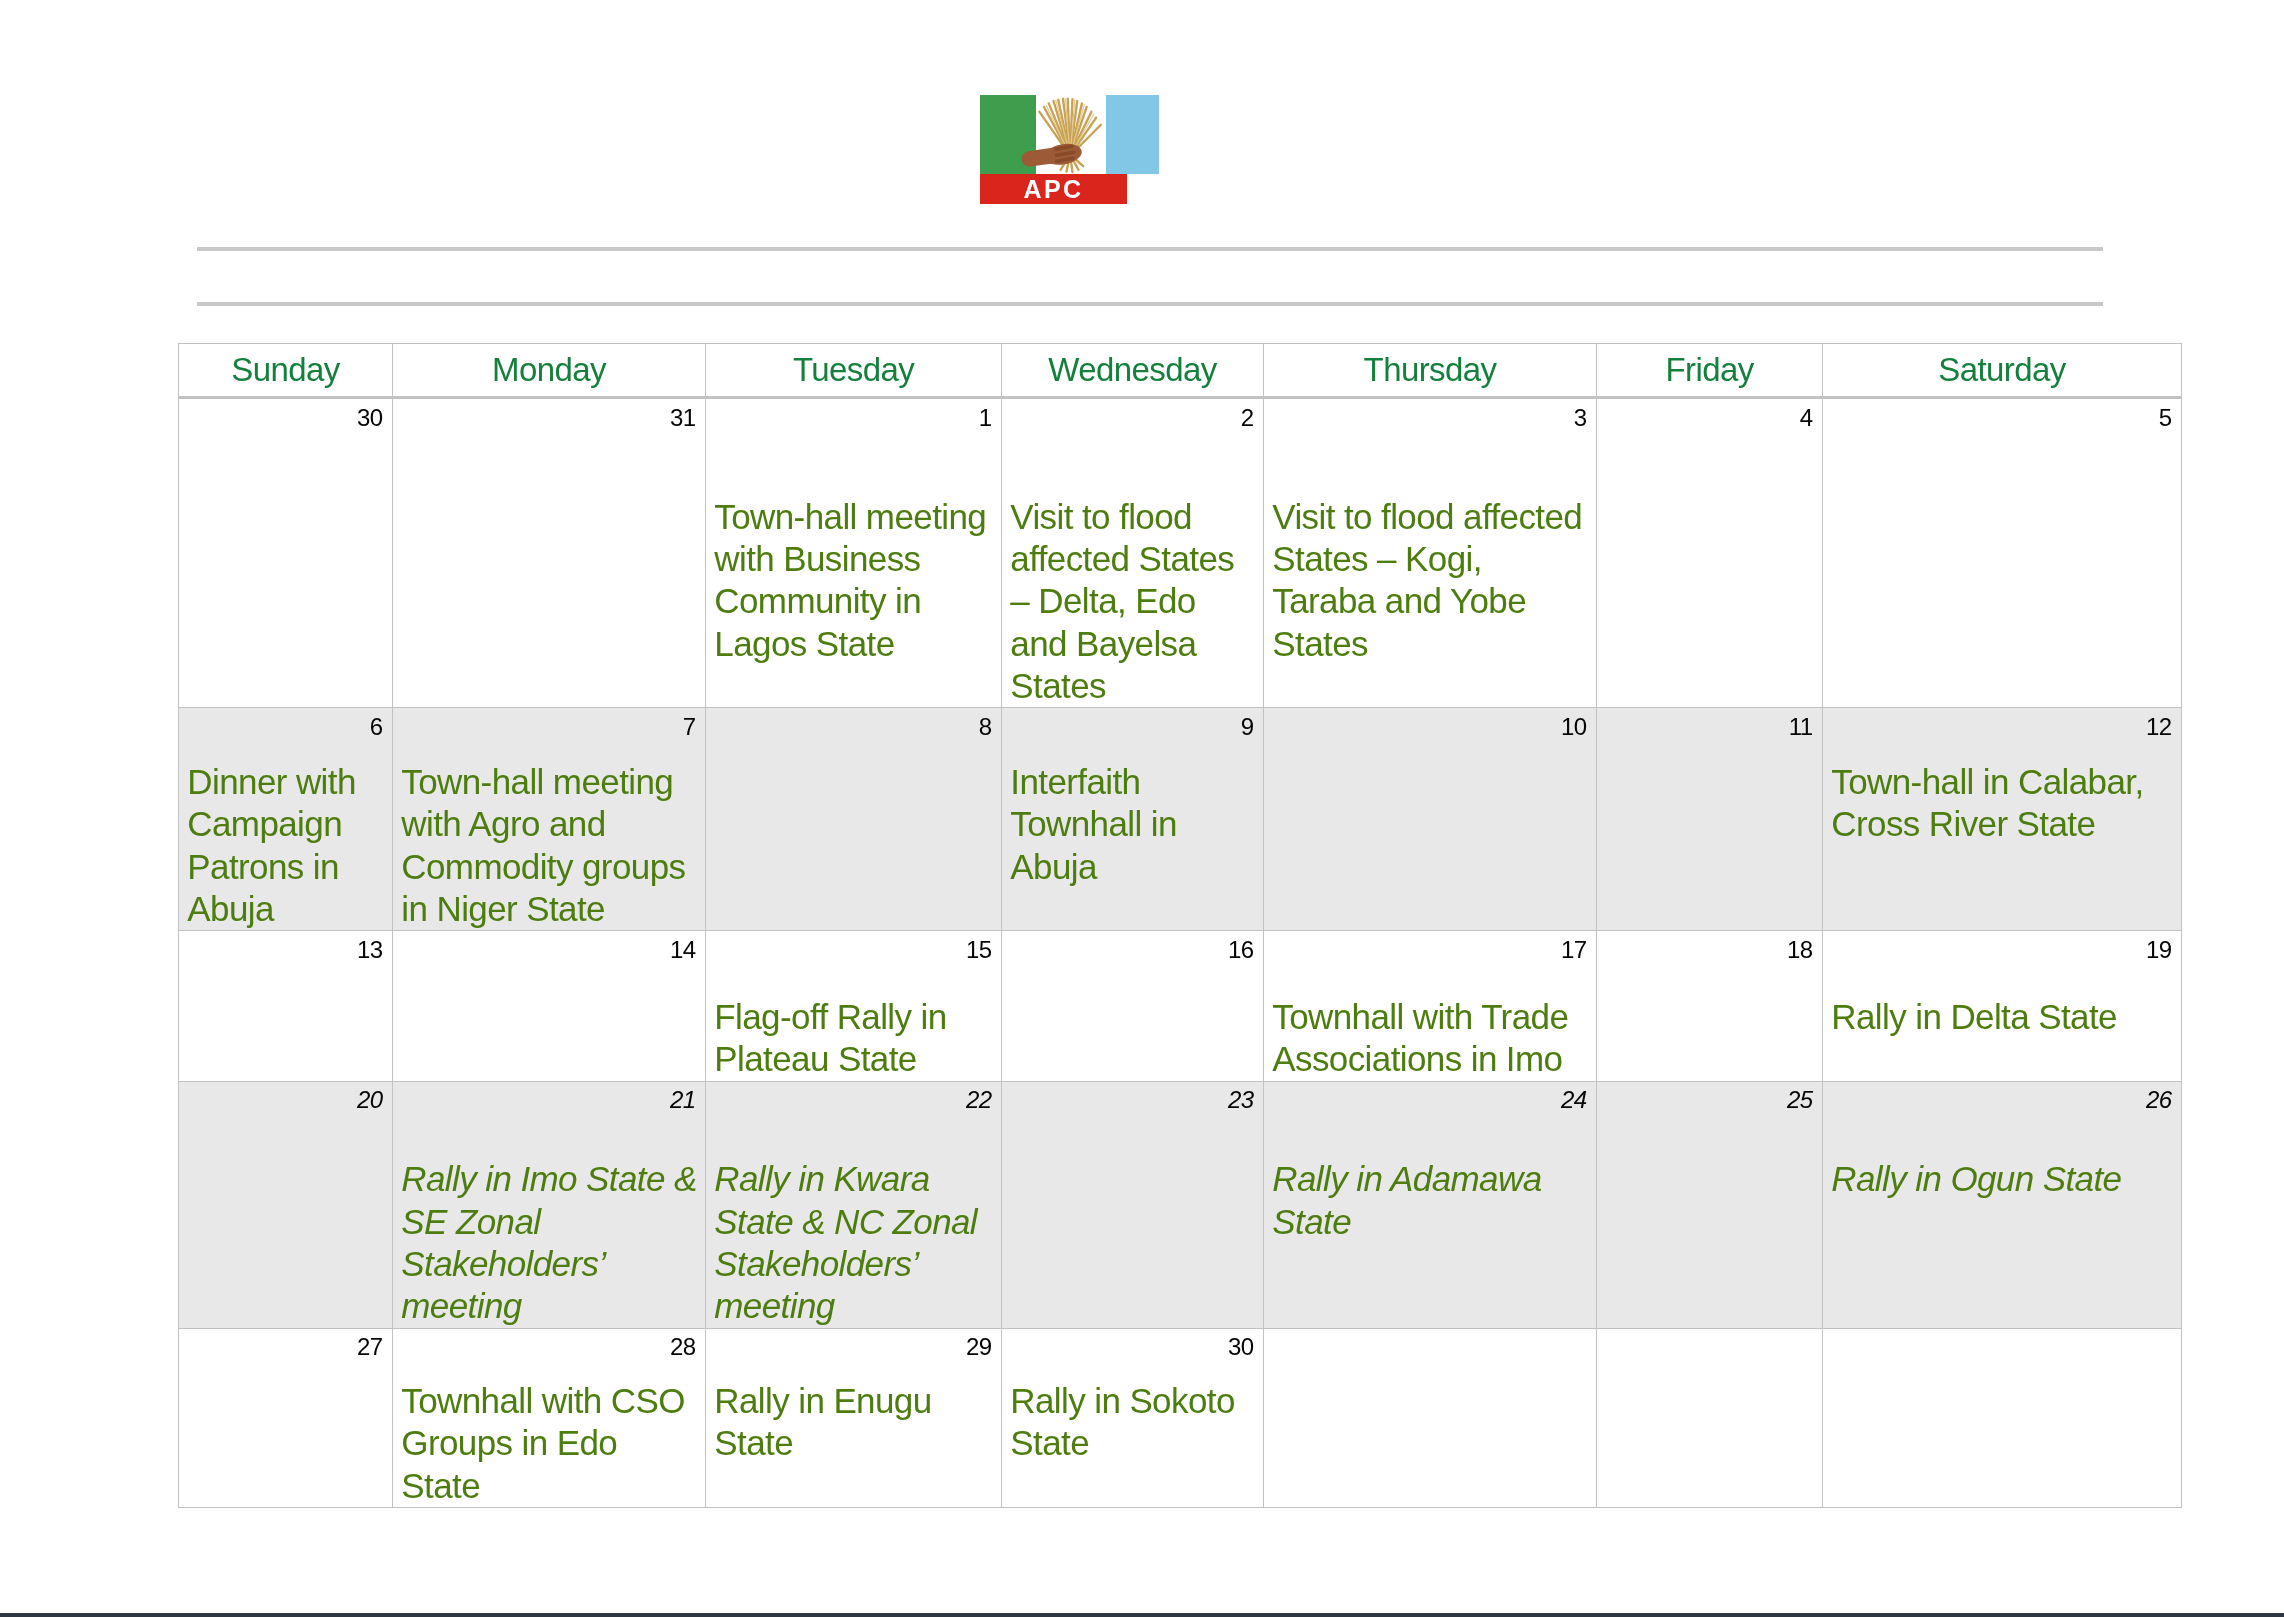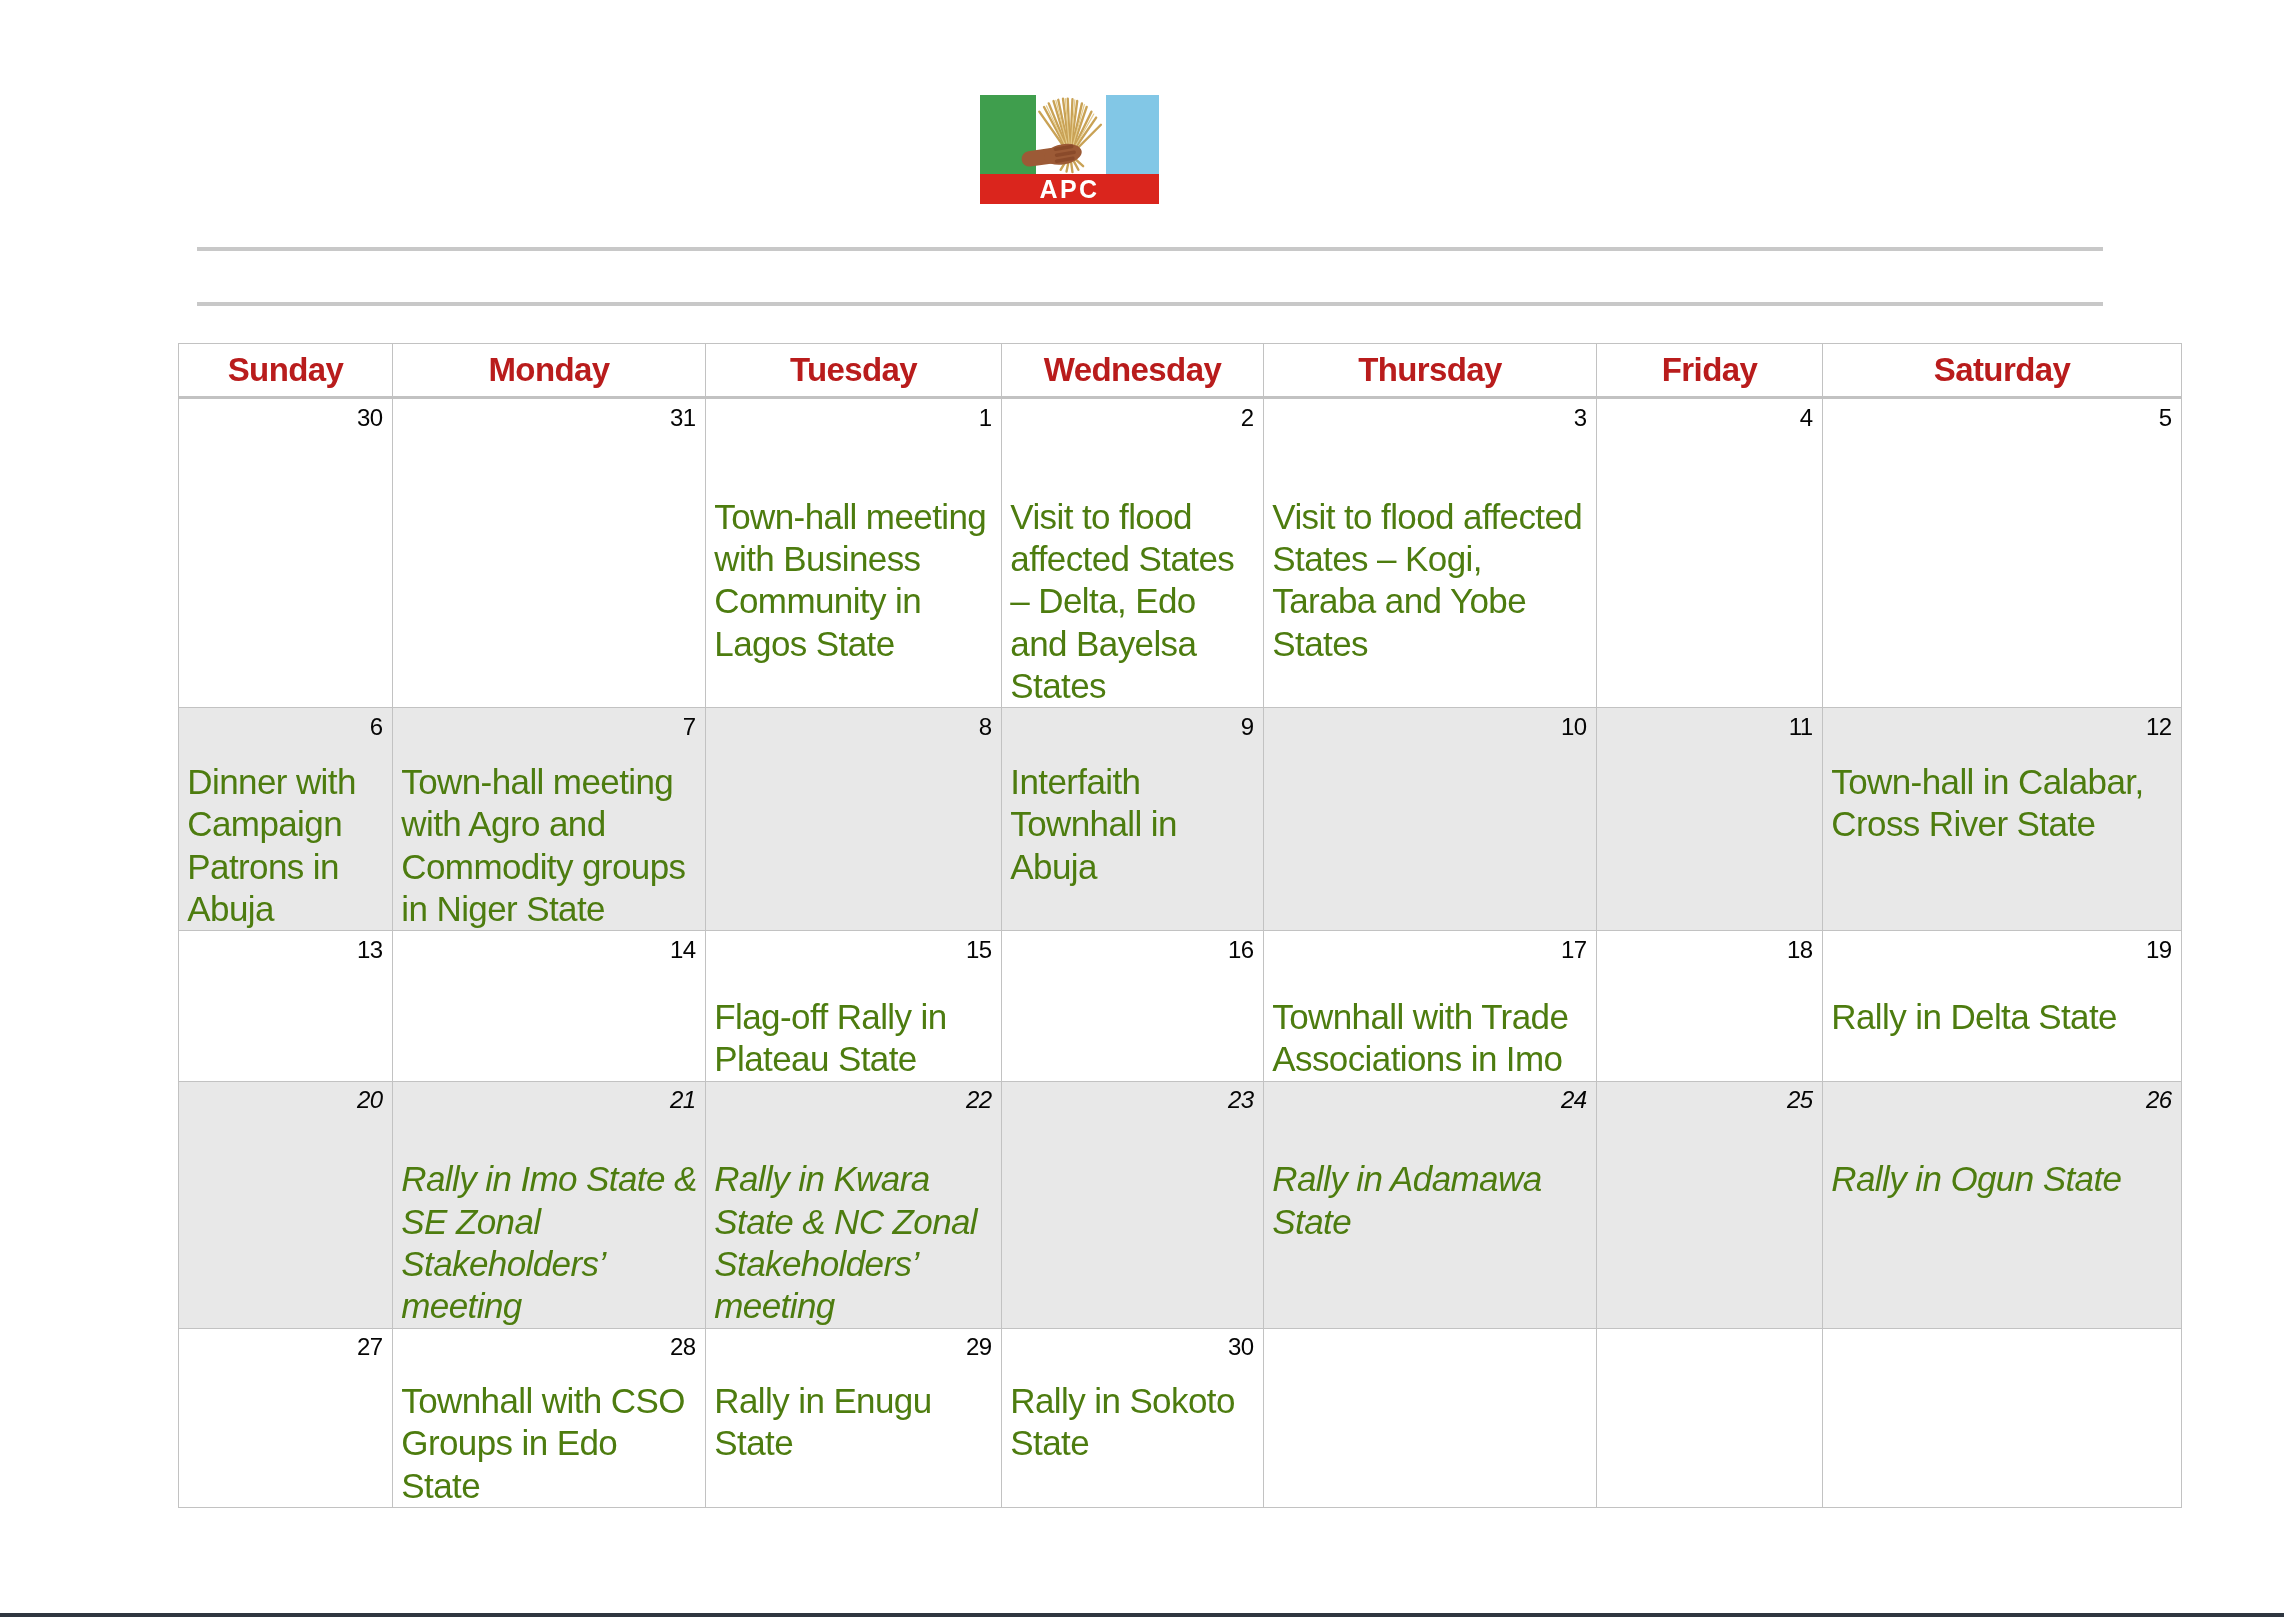--- a/index.html
+++ b/index.html
@@ -9,21 +9,21 @@
   }
   #page{position:absolute;inset:0;}
 
   
   .logo{position:absolute;left:980px;top:95px;width:179px;height:109px;}
   .logo .bands{position:absolute;left:0;top:0;width:179px;height:79px;display:flex;}
   .band-green{width:56px;height:79px;background:var(--green);}
   .band-white{width:70px;height:79px;background:#ffffff;}
   .band-blue{width:53px;height:79px;background:var(--blue);}
   .logo .redbar{
-    position:absolute;left:0;top:79px;width:179px;height:30px;background:var(--red);
+    position:absolute;left:0;top:79px;width:147px;height:30px;background:var(--red);
     display:flex;align-items:center;justify-content:center;
   }
   .logo .redbar span{
     color:#ffffff;font-weight:bold;font-size:25px;letter-spacing:2.4px;line-height:1;
   }
   .logo svg{position:absolute;left:0;top:0;}
 
   .page-title{
     position:absolute;left:568px;top:205px;width:1101px;text-align:center;
     font-size:38px;color:var(--text_gray);letter-spacing:-1.2px;white-space:nowrap;
@@ -39,22 +39,22 @@
   .month-line .year{color:#0d0d0d;}
 
   
   table.cal{
     position:absolute;left:178px;top:343px;width:2003px;
     border-collapse:collapse;table-layout:fixed;
   }
   .cal th,.cal td{border:1.8px solid var(--border);vertical-align:top;padding:0;overflow:hidden;}
   .cal thead tr{height:54px;}
   .cal thead th{
-    font-size:33px;font-weight:bold;text-align:center;vertical-align:middle;
-    letter-spacing:-0.6px;background:#ffffff;border-bottom-width:3px;color:#b91c1c;
+    font-size:33px;font-weight:normal;text-align:center;vertical-align:middle;
+    letter-spacing:-0.6px;background:#ffffff;border-bottom-width:3px;color:#15803d;
   }
   tr.w1{height:275px;}
   tr.w2{height:195px;}
   tr.w3{height:133px;}
   tr.w4{height:196px;font-style:italic;}
   tr.w5{height:148px;padding-left:38px;}
   tr.shaded td{background:var(--shade);}
   .date{
     text-align:right;font-size:24px;letter-spacing:-0.6px;
     padding:3.6px 9.5px 0 0;line-height:1.25;min-height:36px;color:#050505;

